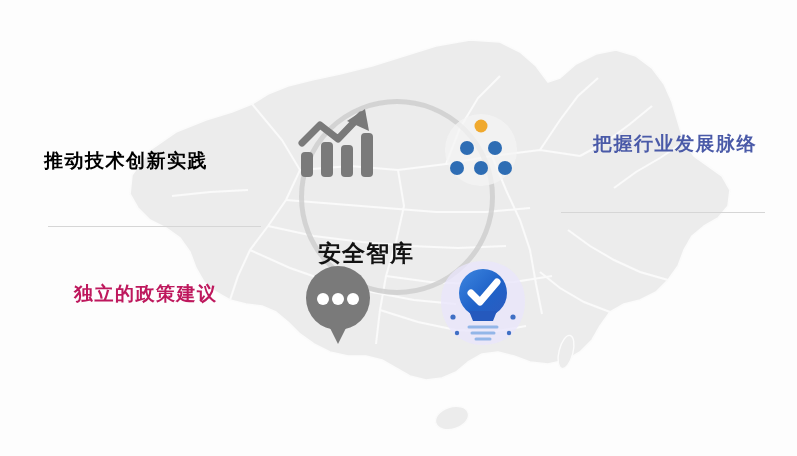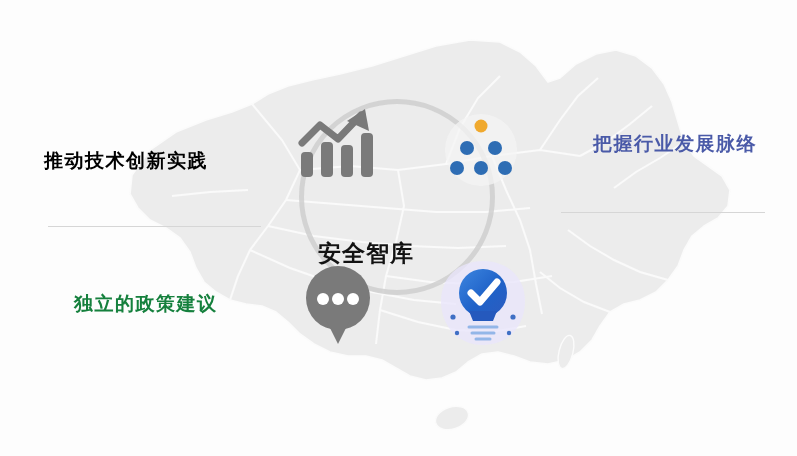--- a/index.html
+++ b/index.html
@@ -43,21 +43,21 @@
   
   .label{
     position:absolute;
     font-size:19px;
     font-weight:bold;
     letter-spacing:1.5px;
     white-space:nowrap;
   }
   #label-tl{left:44px;top:148px;color:#000000;}
   #label-tr{left:551px;top:131px;color:#4a5aa8;margin-left:42px;}
-  #label-bl{left:74px;top:291px;color:#15803d;}
+  #label-bl{left:74px;top:281px;color:#be185d;}
   #label-br{left:555px;top:281px;color:#6b5bbd;}
 
   
   .rule{position:absolute;height:1px;background:#d6d6d6;}
   #rule-left{left:48px;top:226px;width:213px;}
   #rule-right{left:561px;top:212px;width:204px;}
 
   
   .icon-node{position:absolute;}
 

